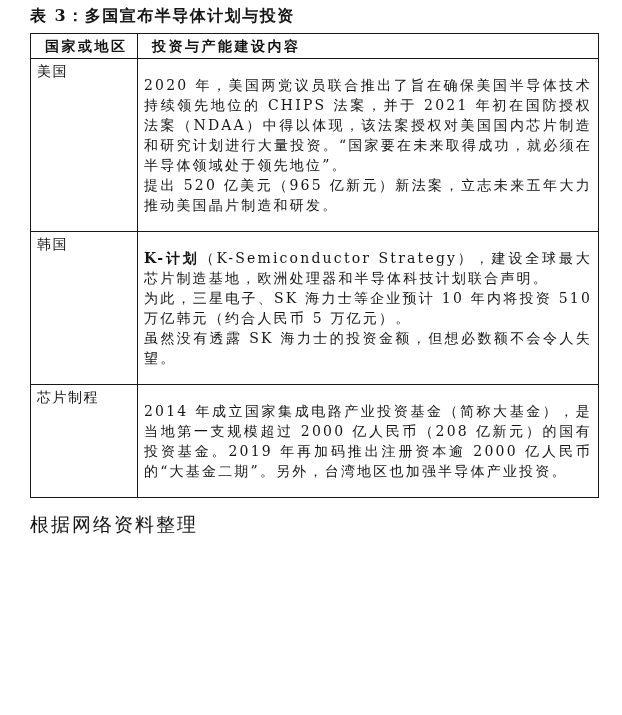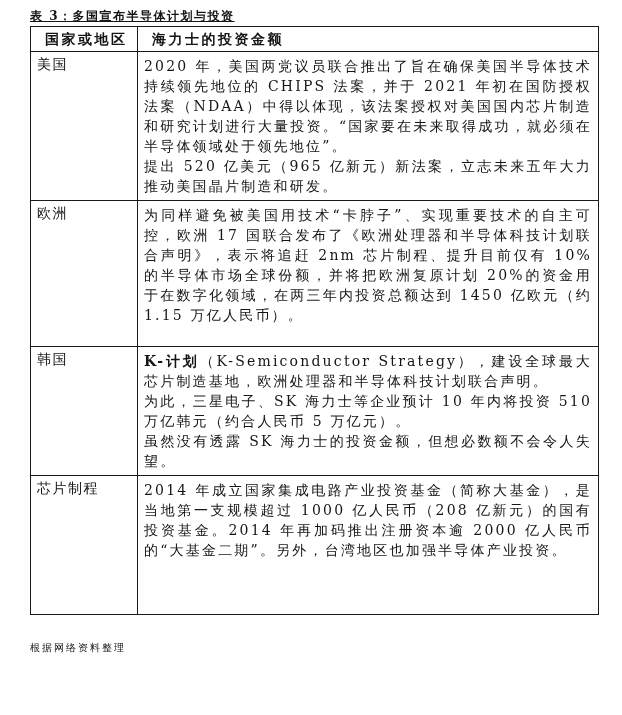--- a/index.html
+++ b/index.html
@@ -10,27 +10,26 @@
     height: 715px;
     overflow: hidden;
     font-family: "DejaVu Serif", "Liberation Serif", serif;
     color: #151515;
   }
   .page {
     box-sizing: border-box;
     padding: 7px 24px 0 30px;
   }
   .doc-title {
-    font-size: 12px;
+    font-size: 16px;
     line-height: 18px;
     font-weight: bold;
     letter-spacing: 1.5px;
-    margin: 0 0 1px 0;
+    margin: 0 0 8px 0;
     white-space: nowrap;
-    text-decoration: underline;
   }
   table.data-table {
     border-collapse: collapse;
     width: 568px;
     table-layout: fixed;
   }
   col.col-region { width: 107px; }
   col.col-content { width: 461px; }
   .data-table th, .data-table td {
     border: 1px solid #1a1a1a;
@@ -50,86 +49,80 @@
   }
   td.region-cell {
     padding: 2px 6px;
     font-size: 14px;
     letter-spacing: 1.5px;
     line-height: 20px;
     white-space: nowrap;
     overflow: hidden;
   }
   td.content-cell {
-    padding: 4px 6px;
+    padding: 16px 6px;
     font-size: 14px;
   }
   .content-cell p {
     margin: 0;
     text-align: justify;
     line-height: 20px;
     letter-spacing: 2.2px;
   }
   .content-cell p b { font-weight: bold; }
   tbody tr:nth-child(1) { height: 141px; }
   tbody tr:nth-child(2) { height: 146px; }
   tbody tr:nth-child(3) { height: 103px; }
   tbody tr:nth-child(4) { height: 139px; }
   tbody tr:nth-child(5) { height: 85px; }
   .doc-footer {
-    font-size: 10px;
+    font-size: 19px;
     letter-spacing: 2px;
     line-height: 18px;
-    margin-top: 24px;
+    margin-top: 17px;
   }
 </style>
 </head>
 <body>
 
 <div class="page">
 
   <div class="doc-title">表 3：多国宣布半导体计划与投资</div>
 
   <table class="data-table">
     <colgroup>
       <col class="col-region">
       <col class="col-content">
     </colgroup>
     <thead>
       <tr>
         <th>国家或地区</th>
-        <th>海力士的投资金额</th>
+        <th>投资与产能建设内容</th>
       </tr>
     </thead>
     <tbody id="table-body">
         <tr>
           <td class="region-cell">美国</td>
           <td class="content-cell">
             <p><span>2020 年，美国两党议员联合推出了旨在确保美国半导体技术持续领先地位的 CHIPS 法案，并于 2021 年初在国防授权法案（NDAA）中得以体现，该法案授权对美国国内芯片制造和研究计划进行大量投资。“国家要在未来取得成功，就必须在半导体领域处于领先地位”。</span></p>
             <p><span>提出 520 亿美元（965 亿新元）新法案，立志未来五年大力推动美国晶片制造和研发。</span></p>
-          </td>
-        </tr>
-        <tr>
-          <td class="region-cell">欧洲</td>
-          <td class="content-cell">
-            <p><span>为同样避免被美国用技术“卡脖子”、实现重要技术的自主可控，欧洲 17 国联合发布了《欧洲处理器和半导体科技计划联合声明》，表示将追赶 2nm 芯片制程、提升目前仅有 10%的半导体市场全球份额，并将把欧洲复原计划 20%的资金用于在数字化领域，在两三年内投资总额达到 1450 亿欧元（约 1.15 万亿人民币）。</span></p>
           </td>
         </tr>
         <tr>
           <td class="region-cell">韩国</td>
           <td class="content-cell">
             <p><b>K-计划</b><span>（K-Semiconductor Strategy），建设全球最大芯片制造基地，欧洲处理器和半导体科技计划联合声明。</span></p>
             <p><span>为此，三星电子、SK 海力士等企业预计 10 年内将投资 510 万亿韩元（约合人民币 5 万亿元）。</span></p>
             <p><span>虽然没有透露 SK 海力士的投资金额，但想必数额不会令人失望。</span></p>
           </td>
         </tr>
         <tr>
           <td class="region-cell">芯片制程</td>
           <td class="content-cell">
-            <p><span>2014 年成立国家集成电路产业投资基金（简称大基金），是当地第一支规模超过 1000 亿人民币（208 亿新元）的国有投资基金。2014 年再加码推出注册资本逾 2000 亿人民币的“大基金二期”。另外，台湾地区也加强半导体产业投资。</span></p>
+            <p><span>2014 年成立国家集成电路产业投资基金（简称大基金），是当地第一支规模超过 2000 亿人民币（208 亿新元）的国有投资基金。2019 年再加码推出注册资本逾 2000 亿人民币的“大基金二期”。另外，台湾地区也加强半导体产业投资。</span></p>
           </td>
         </tr>
       </tbody>
   </table>
 
   <div class="doc-footer">根据网络资料整理</div>
 
 </div>
 
 </body></html>

